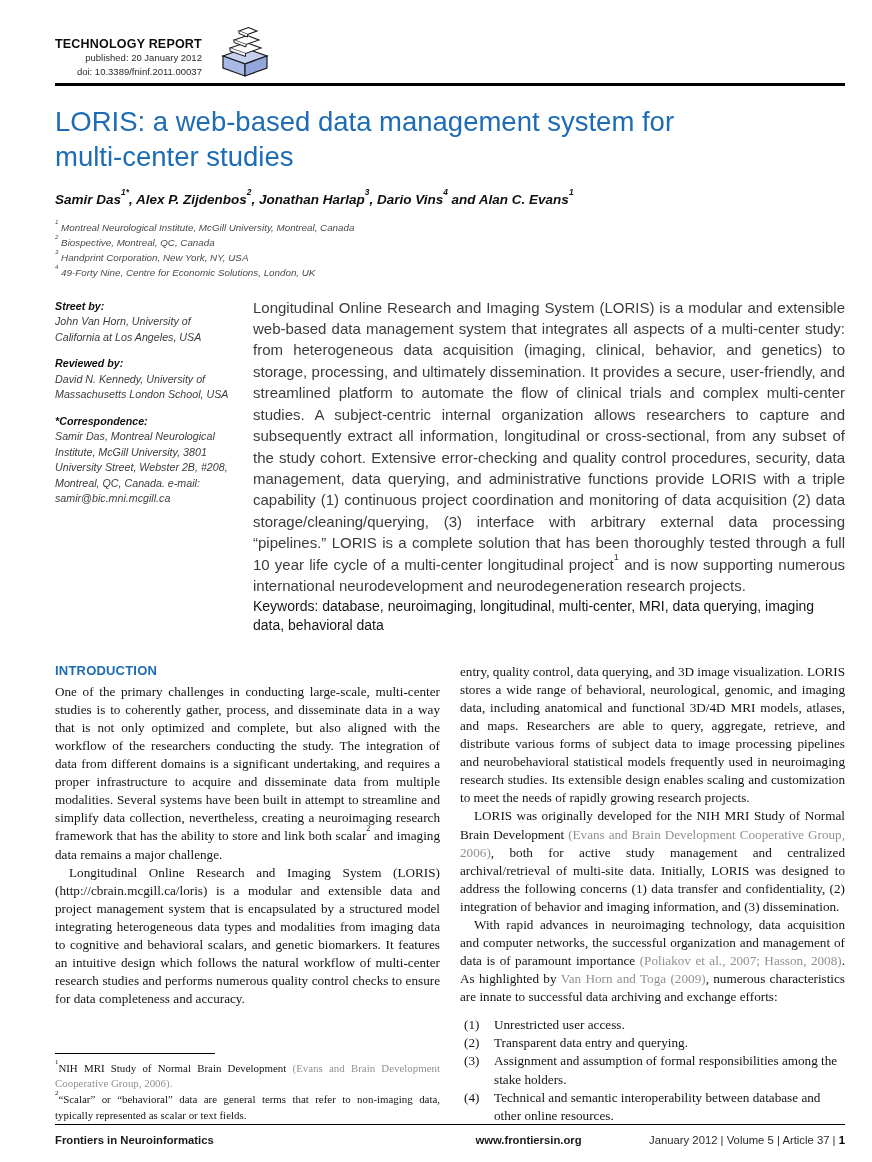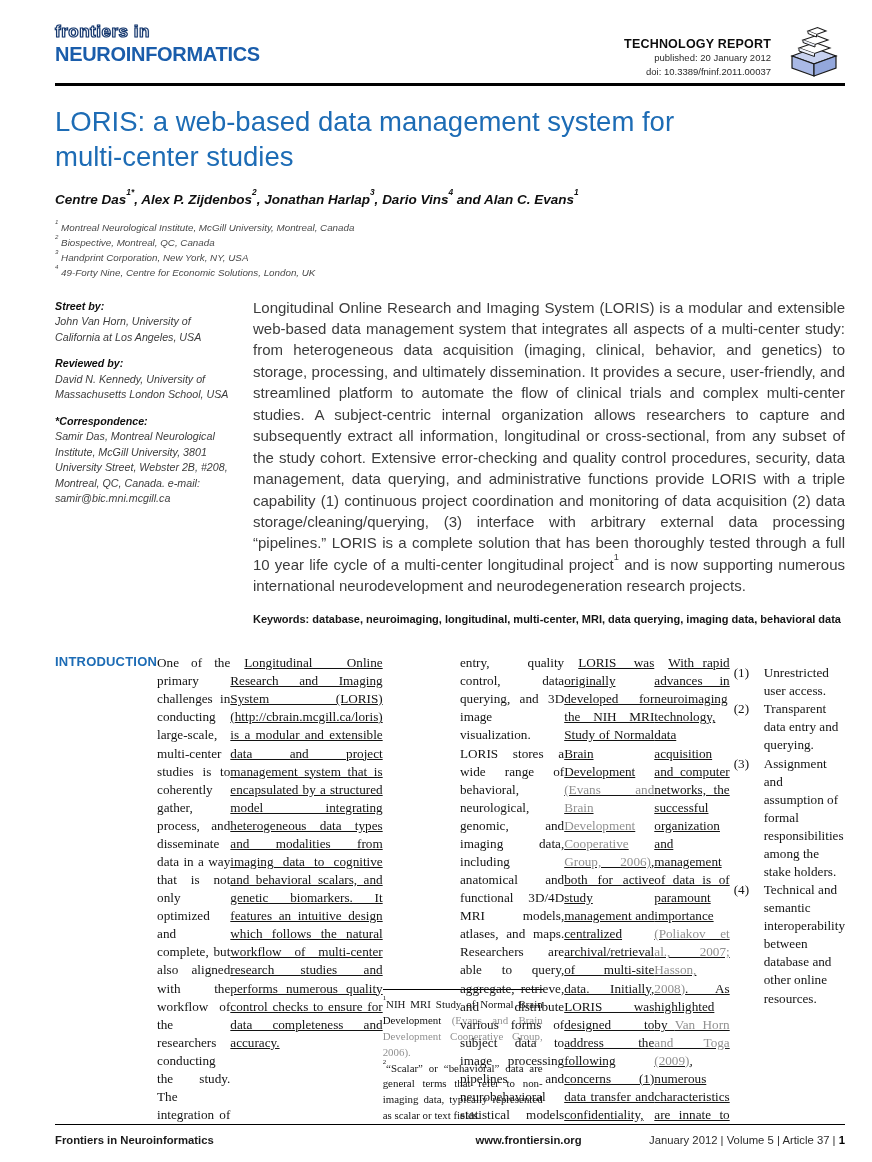--- a/index.html
+++ b/index.html
@@ -27,28 +27,28 @@
   .affil { font-size:9.8px; font-style:italic; color:#4a4a4a; line-height:1.55; }
 
   
   .meta-row { display:flex; gap:16px; margin-top:16px; }
   .sidebar { width:182px; flex:none; font-size:10.7px; font-style:italic; color:#3d3d3d; line-height:1.45; }
   .sb-label { font-weight:bold; color:#0f0f0f; margin-top:11px; }
   .sb-label:first-child { margin-top:2px; }
   .abstract-col { flex:1; }
   .abstract { font-size:15px; color:#3c3c3c; line-height:1.43; text-align:justify; }
   .abstract sup { font-size:.62em; line-height:0; position:relative; top:-.45em; }
-  .keywords { margin-top:15px; font-size:11px; font-weight:bold; color:#161616; line-height:1.4; }
+  .keywords { font-size:14px; font-weight:normal; color:#161616; line-height:1.4; }
 
   
   .body-section { margin-top:27px; display:flex; gap:20px; height:537px; overflow:hidden; }
-  .col { width:385px; flex:none; display:flex; flex-direction:row; }
+  .col { width:385px; flex:none; display:flex; flex-direction:column; }
   .section-heading { font-size:13px; font-weight:bold; color:#1d6cb5; letter-spacing:.2px; margin-bottom:5px; }
   p.bodytext { font-family:"Liberation Serif", serif; font-size:13.2px; line-height:1.37; text-align:justify; color:#131313; }
-  p.indent { text-indent:14px;text-decoration:underline; }
+  p.indent { text-indent:14px; }
   .cite { color:#919191; }
   .url { color:inherit; }
   p.bodytext sup, .footnote sup { font-size:.62em; line-height:0; position:relative; top:-.5em; }
 
   .footnote-block { margin-top:auto; }
   .fn-rule { width:160px; height:1px; background:#000; margin-bottom:7px; }
   .footnote { font-family:"Liberation Serif", serif; font-size:10.9px; line-height:1.45; text-align:justify; color:#131313; }
 
   .num-list { margin-top:10px; }
   .list-row { display:flex; font-family:"Liberation Serif", serif; font-size:13.2px; line-height:1.37; color:#131313; }
@@ -63,24 +63,20 @@
   .footer-center{ flex:1; text-align:right; font-weight:bold; }
   .footer-right { flex:1; text-align:right; color:#2c2c2c; }
   .footer-right b { color:#000; }
 </style>
 </head>
 <body>
 
 <div class="page">
 
   <div class="header">
-    <div class="brand">
-      <div class="brand-line1">frontiers in</div>
-      <div class="brand-line2">NEUROINFORMATICS</div>
-    </div>
     <div class="header-right">
       <div class="header-meta">
         <div class="report-type">TECHNOLOGY REPORT</div>
         <div class="pub-line">published: 20 January 2012</div>
         <div class="doi-line">doi: 10.3389/fninf.2011.00037</div>
       </div>
       <div class="logo-box">
         <svg width="62" height="56" viewBox="0 0 62 56" xmlns="http://www.w3.org/2000/svg">
           <polygon points="9,34 31,26 53,34 31,42" fill="#c7d1ef" stroke="#1a1a1a" stroke-width="1.2"></polygon>
           <polygon points="9,34 31,42 31,54 9,46" fill="#a9b9e6" stroke="#1a1a1a" stroke-width="1.2"></polygon>
@@ -91,21 +87,21 @@
           <polyline points="20,18 20,20.5 32,25 32,22.5" fill="#eef1fa" stroke="#1a1a1a" stroke-width="1"></polyline>
           <polygon points="25,9 34.5,5.5 43,9 33.5,12.5" fill="#ffffff" stroke="#1a1a1a" stroke-width="1.1"></polygon>
           <polyline points="25,9 25,11.5 33.5,15 33.5,12.5" fill="#ffffff" stroke="#1a1a1a" stroke-width="1"></polyline>
         </svg>
       </div>
     </div>
   </div>
   <div class="rule-thick"></div>
 
   <h1 class="title">LORIS: a web-based data management system for multi-center studies</h1>
-  <div class="byline"><span>Centre Das</span><sup>1*</sup><span>, </span><span>Alex P. Zijdenbos</span><sup>2</sup><span>, </span><span>Jonathan Harlap</span><sup>3</sup><span>, </span><span>Dario Vins</span><sup>4</sup><span> and </span><span>Alan C. Evans</span><sup>1</sup></div>
+  <div class="byline"><span>Samir Das</span><sup>1*</sup><span>, </span><span>Alex P. Zijdenbos</span><sup>2</sup><span>, </span><span>Jonathan Harlap</span><sup>3</sup><span>, </span><span>Dario Vins</span><sup>4</sup><span> and </span><span>Alan C. Evans</span><sup>1</sup></div>
 
   <div class="affils">
     <div class="affil"><sup>1</sup><span> Montreal Neurological Institute, McGill University, Montreal, Canada</span></div>
     <div class="affil"><sup>2</sup><span> Biospective, Montreal, QC, Canada</span></div>
     <div class="affil"><sup>3</sup><span> Handprint Corporation, New York, NY, USA</span></div>
     <div class="affil"><sup>4</sup><span> 49-Forty Nine, Centre for Economic Solutions, London, UK</span></div>
   </div>
 
   <div class="meta-row">
     <div class="sidebar">

